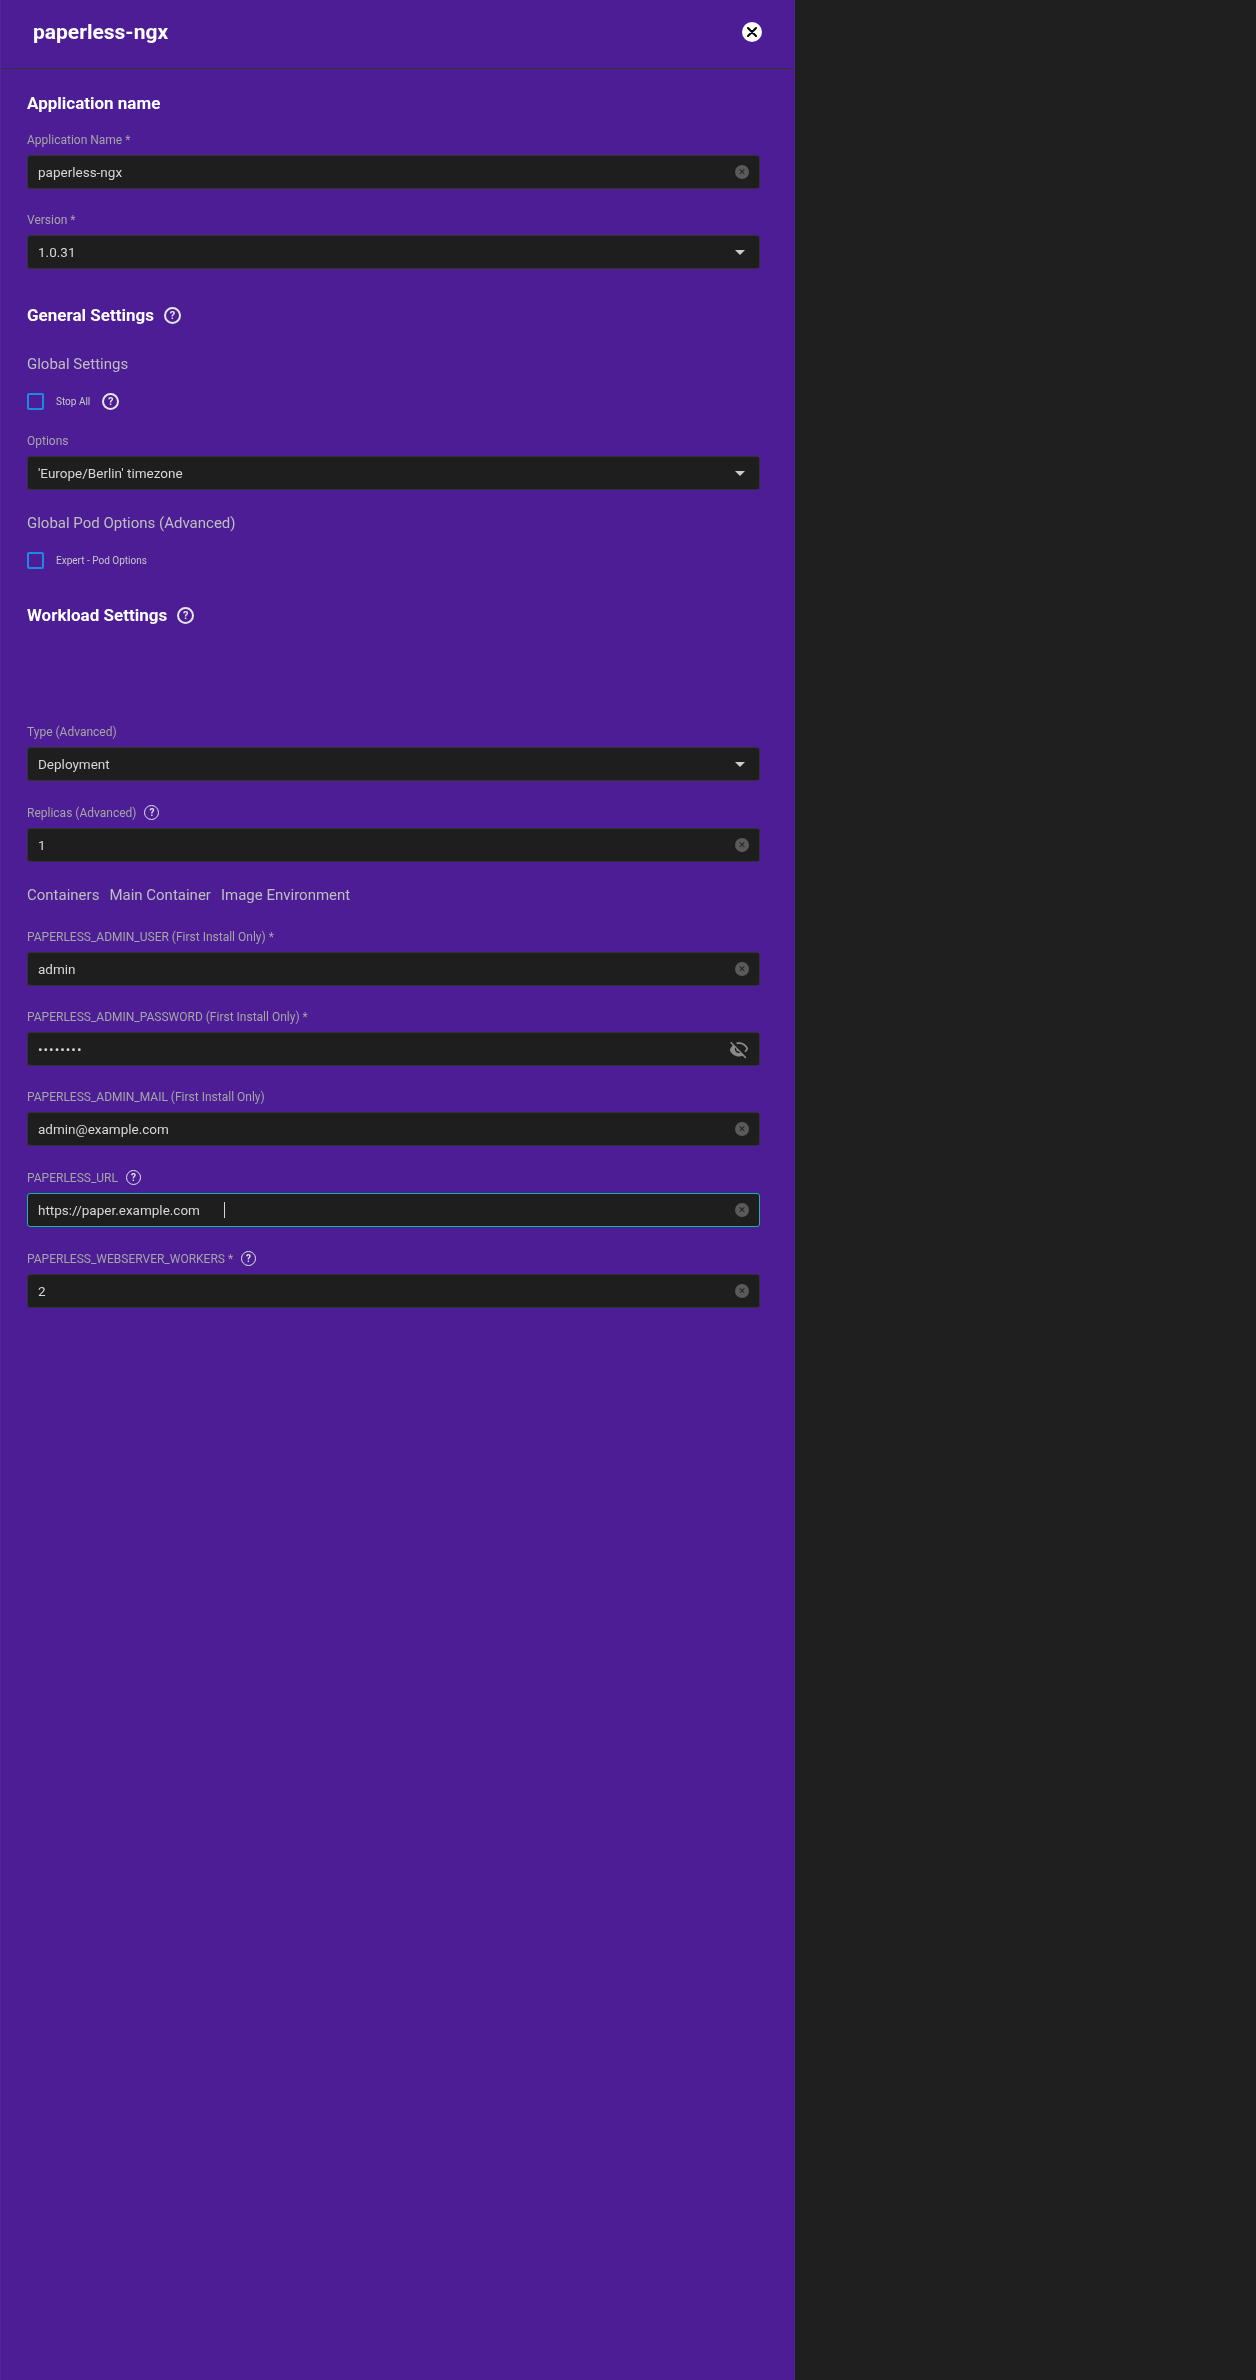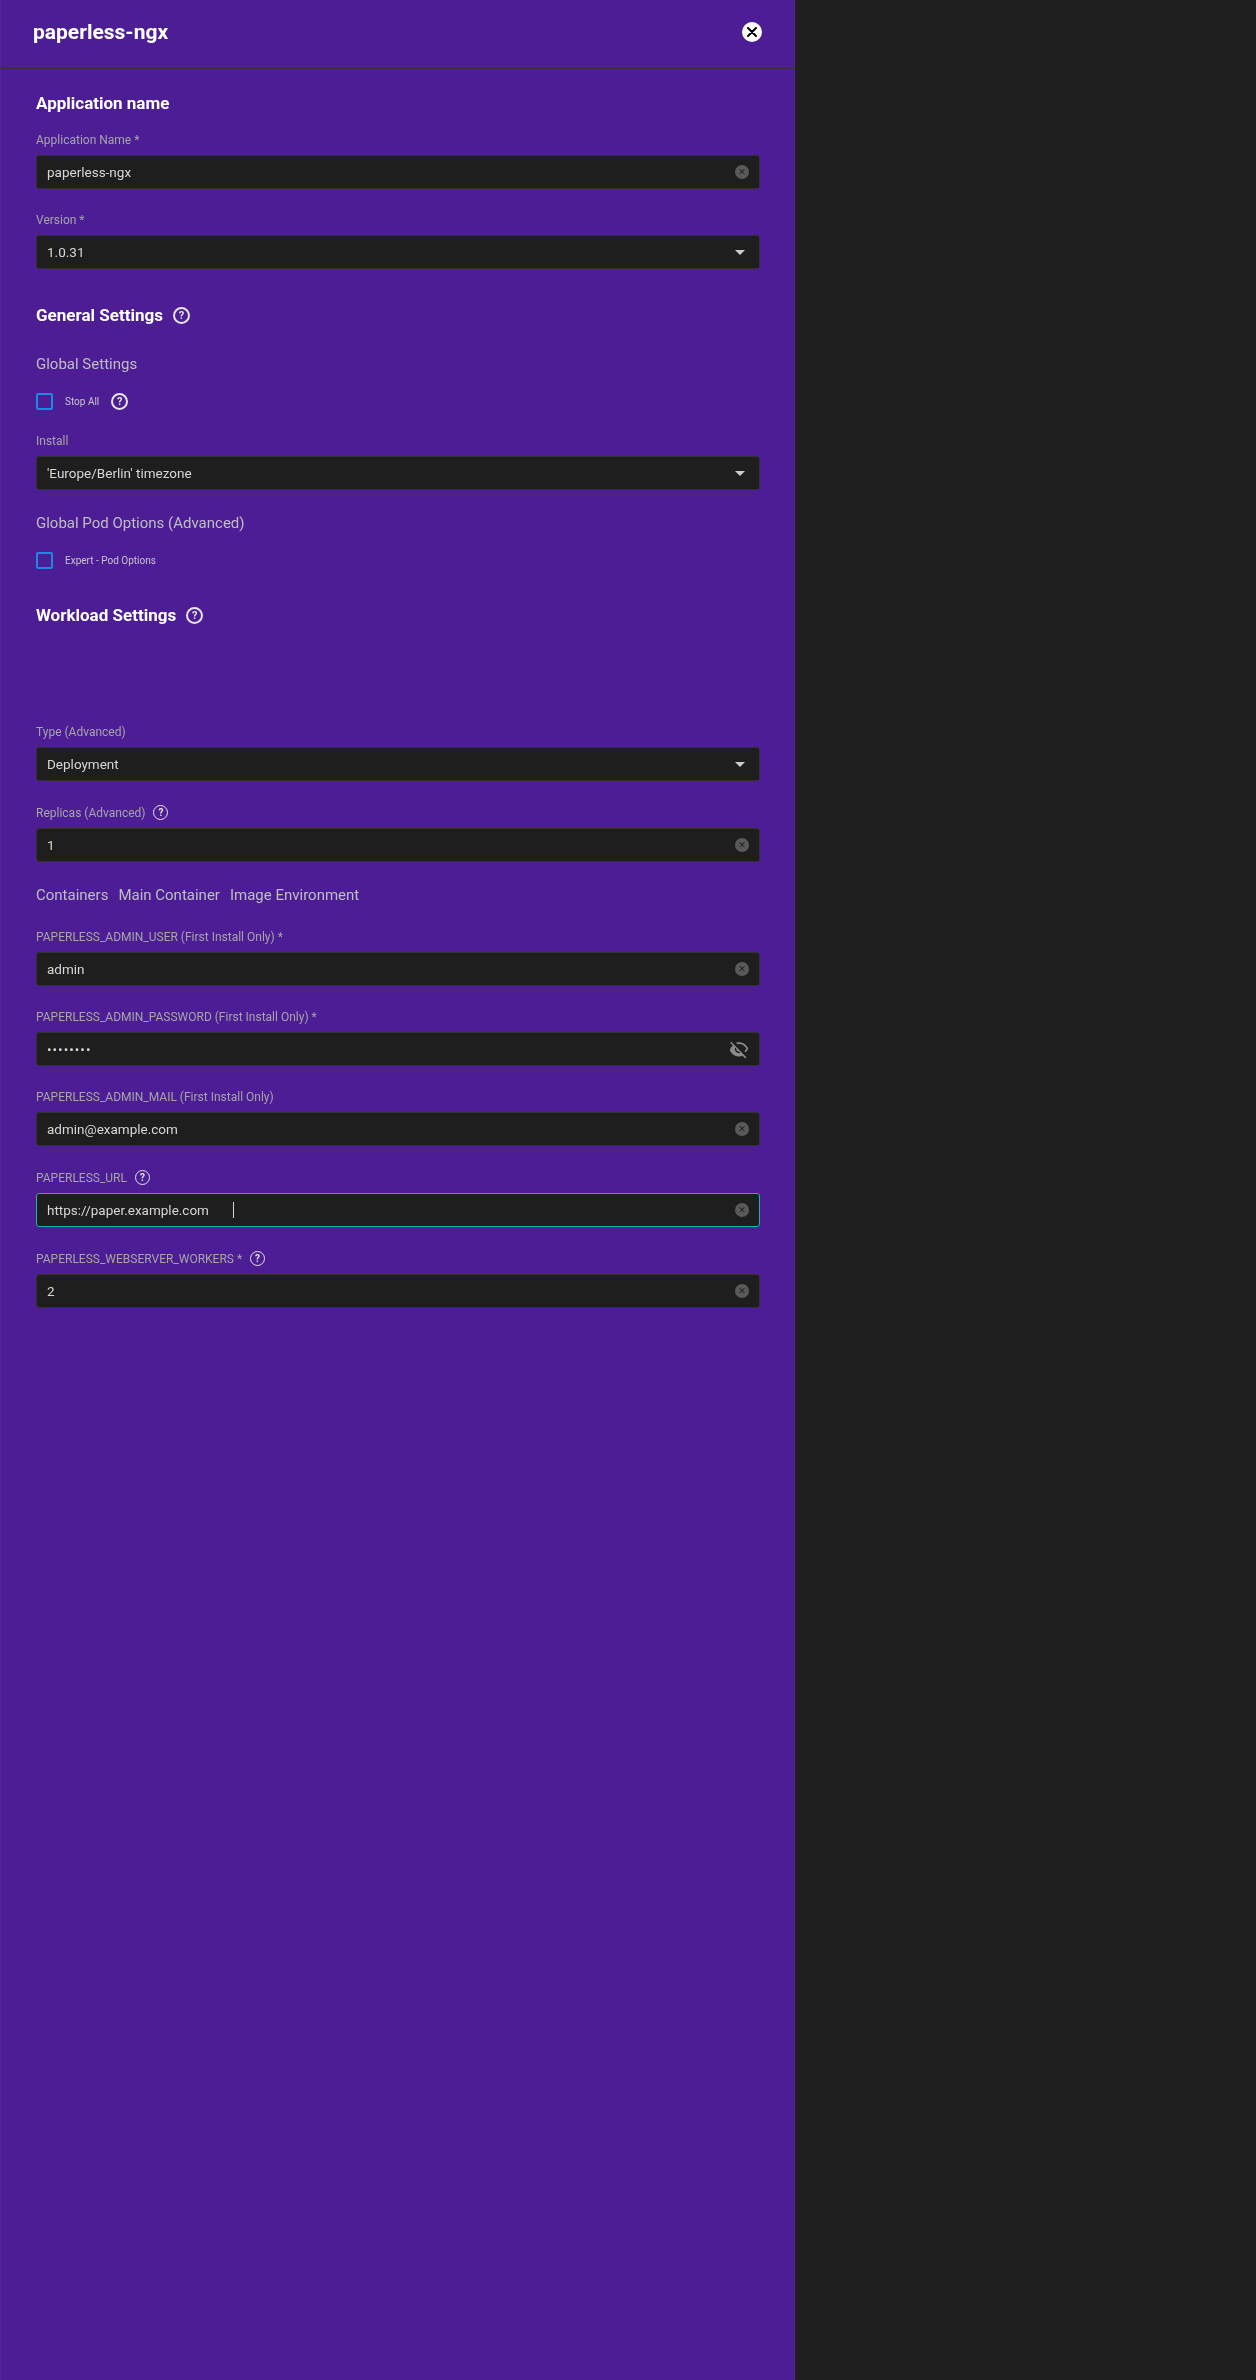--- a/index.html
+++ b/index.html
@@ -33,21 +33,21 @@
     width: 20px; height: 20px;
     border-radius: 50%;
     background: #fff;
     display: flex; align-items: center; justify-content: center;
     cursor: pointer;
     color: #000;
     font-size: 14px;
     font-weight: 700;
   }
   .content {
-    padding: 24px 34px 40px 35px;
+    padding: 24px 34px 40px 26px;
   }
   .section-title {
     font-size: 17px;
     font-weight: 700;
     color: #fff;
     margin-bottom: 30px;
     display: flex;
     align-items: center;
     gap: 10px;
   }
@@ -203,21 +203,21 @@
 
     <div class="subsection-label">Global Settings</div>
 
     <div class="checkbox-row">
       <div class="checkbox"></div>
       <span class="checkbox-label">Stop All</span>
       <span class="help-icon">?</span>
     </div>
 
     <div class="field-group">
-      <div class="field-label">Install</div>
+      <div class="field-label">Options</div>
       <div class="select">
         <span>'Europe/Berlin' timezone</span>
         <span class="caret-down"></span>
       </div>
     </div>
 
     <div class="subsection-label" style="margin-top:10px">Global Pod Options (Advanced)</div>
 
     <div class="checkbox-row">
       <div class="checkbox"></div>

